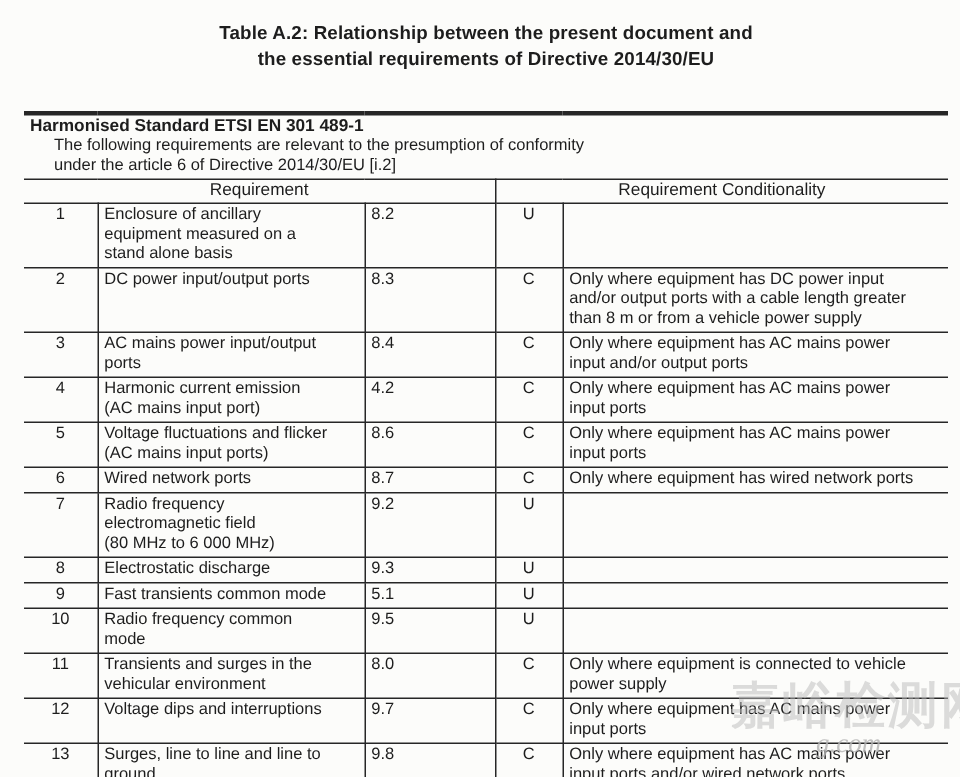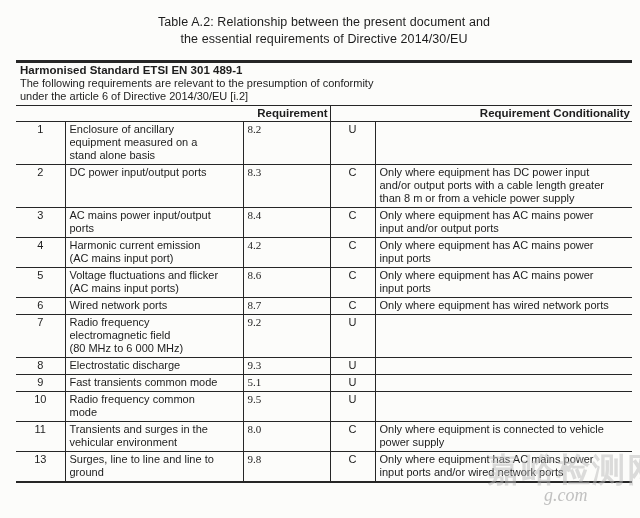--- a/index.html
+++ b/index.html
@@ -13,25 +13,25 @@
     font-family: "Liberation Sans", sans-serif;
     color: #1d1d1d;
     position: relative;
     overflow: hidden;
   }
   .page {
     padding: 8px 8px 0 16px;
   }
   .doc-title {
     font-size: 12.5px;
-    font-weight: normal;
+    font-weight: bold;
     text-align: center;
     line-height: 1.35;
     white-space: pre-line;
-    margin: 6px 0 12px 0;
+    margin: 6px 0 26px 0;
     letter-spacing: 0.1px;
   }
   table.std-table {
     width: 616px;
     border-collapse: collapse;
     table-layout: fixed;
   }
   .std-table td, .std-table th {
     border: 1px solid #262626;
     padding: 1px 4px 2px 4px;
@@ -51,36 +51,37 @@
     text-align: center;
     padding: 2px 4px 3px 4px;
   }
   .subhead-title {
     font-weight: bold;
     font-size: 11.5px;
   }
   .subhead-text {
     white-space: pre-line;
     font-size: 11px;
+    margin-left: 16px;
   }
   .group-header th {
-    text-align: right;
-    font-weight: bold;
+    text-align: center;
+    font-weight: normal;
     font-size: 11.5px;
     padding: 1px 2px;
   }
   .col-header th {
     text-align: center;
     font-weight: bold;
     vertical-align: middle;
     white-space: pre-line;
     padding: 2px 2px 3px 2px;
   }
   .c-no   { text-align: center !important; }
-  .c-ref  { text-align: center; font-family: Liberation Serif, serif; }
+  .c-ref  { text-align: center; }
   .c-uc   { text-align: center !important; }
   .c-desc, .c-cond { white-space: pre-line; }
   .std-table tbody tr:last-child td { border-bottom: 2px solid #262626; }
 
   
   .wm-site {
     position: absolute;
     left: 487px;
     top: 448px;
     font-size: 33px;
@@ -218,20 +219,28 @@
       <tr>
         <td class="c-no">11</td>
         <td class="c-desc">Transients and surges in the
 vehicular environment</td>
         <td class="c-ref">8.0</td>
         <td class="c-uc">C</td>
         <td class="c-cond">Only where equipment is connected to vehicle
 power supply</td>
       </tr>
       <tr>
+        <td class="c-no">12</td>
+        <td class="c-desc">Voltage dips and interruptions</td>
+        <td class="c-ref">9.7</td>
+        <td class="c-uc">C</td>
+        <td class="c-cond">Only where equipment has AC mains power
+input ports</td>
+      </tr>
+      <tr>
         <td class="c-no">13</td>
         <td class="c-desc">Surges, line to line and line to
 ground</td>
         <td class="c-ref">9.8</td>
         <td class="c-uc">C</td>
         <td class="c-cond">Only where equipment has AC mains power
 input ports and/or wired network ports</td>
       </tr>
     </tbody>
   </table>

